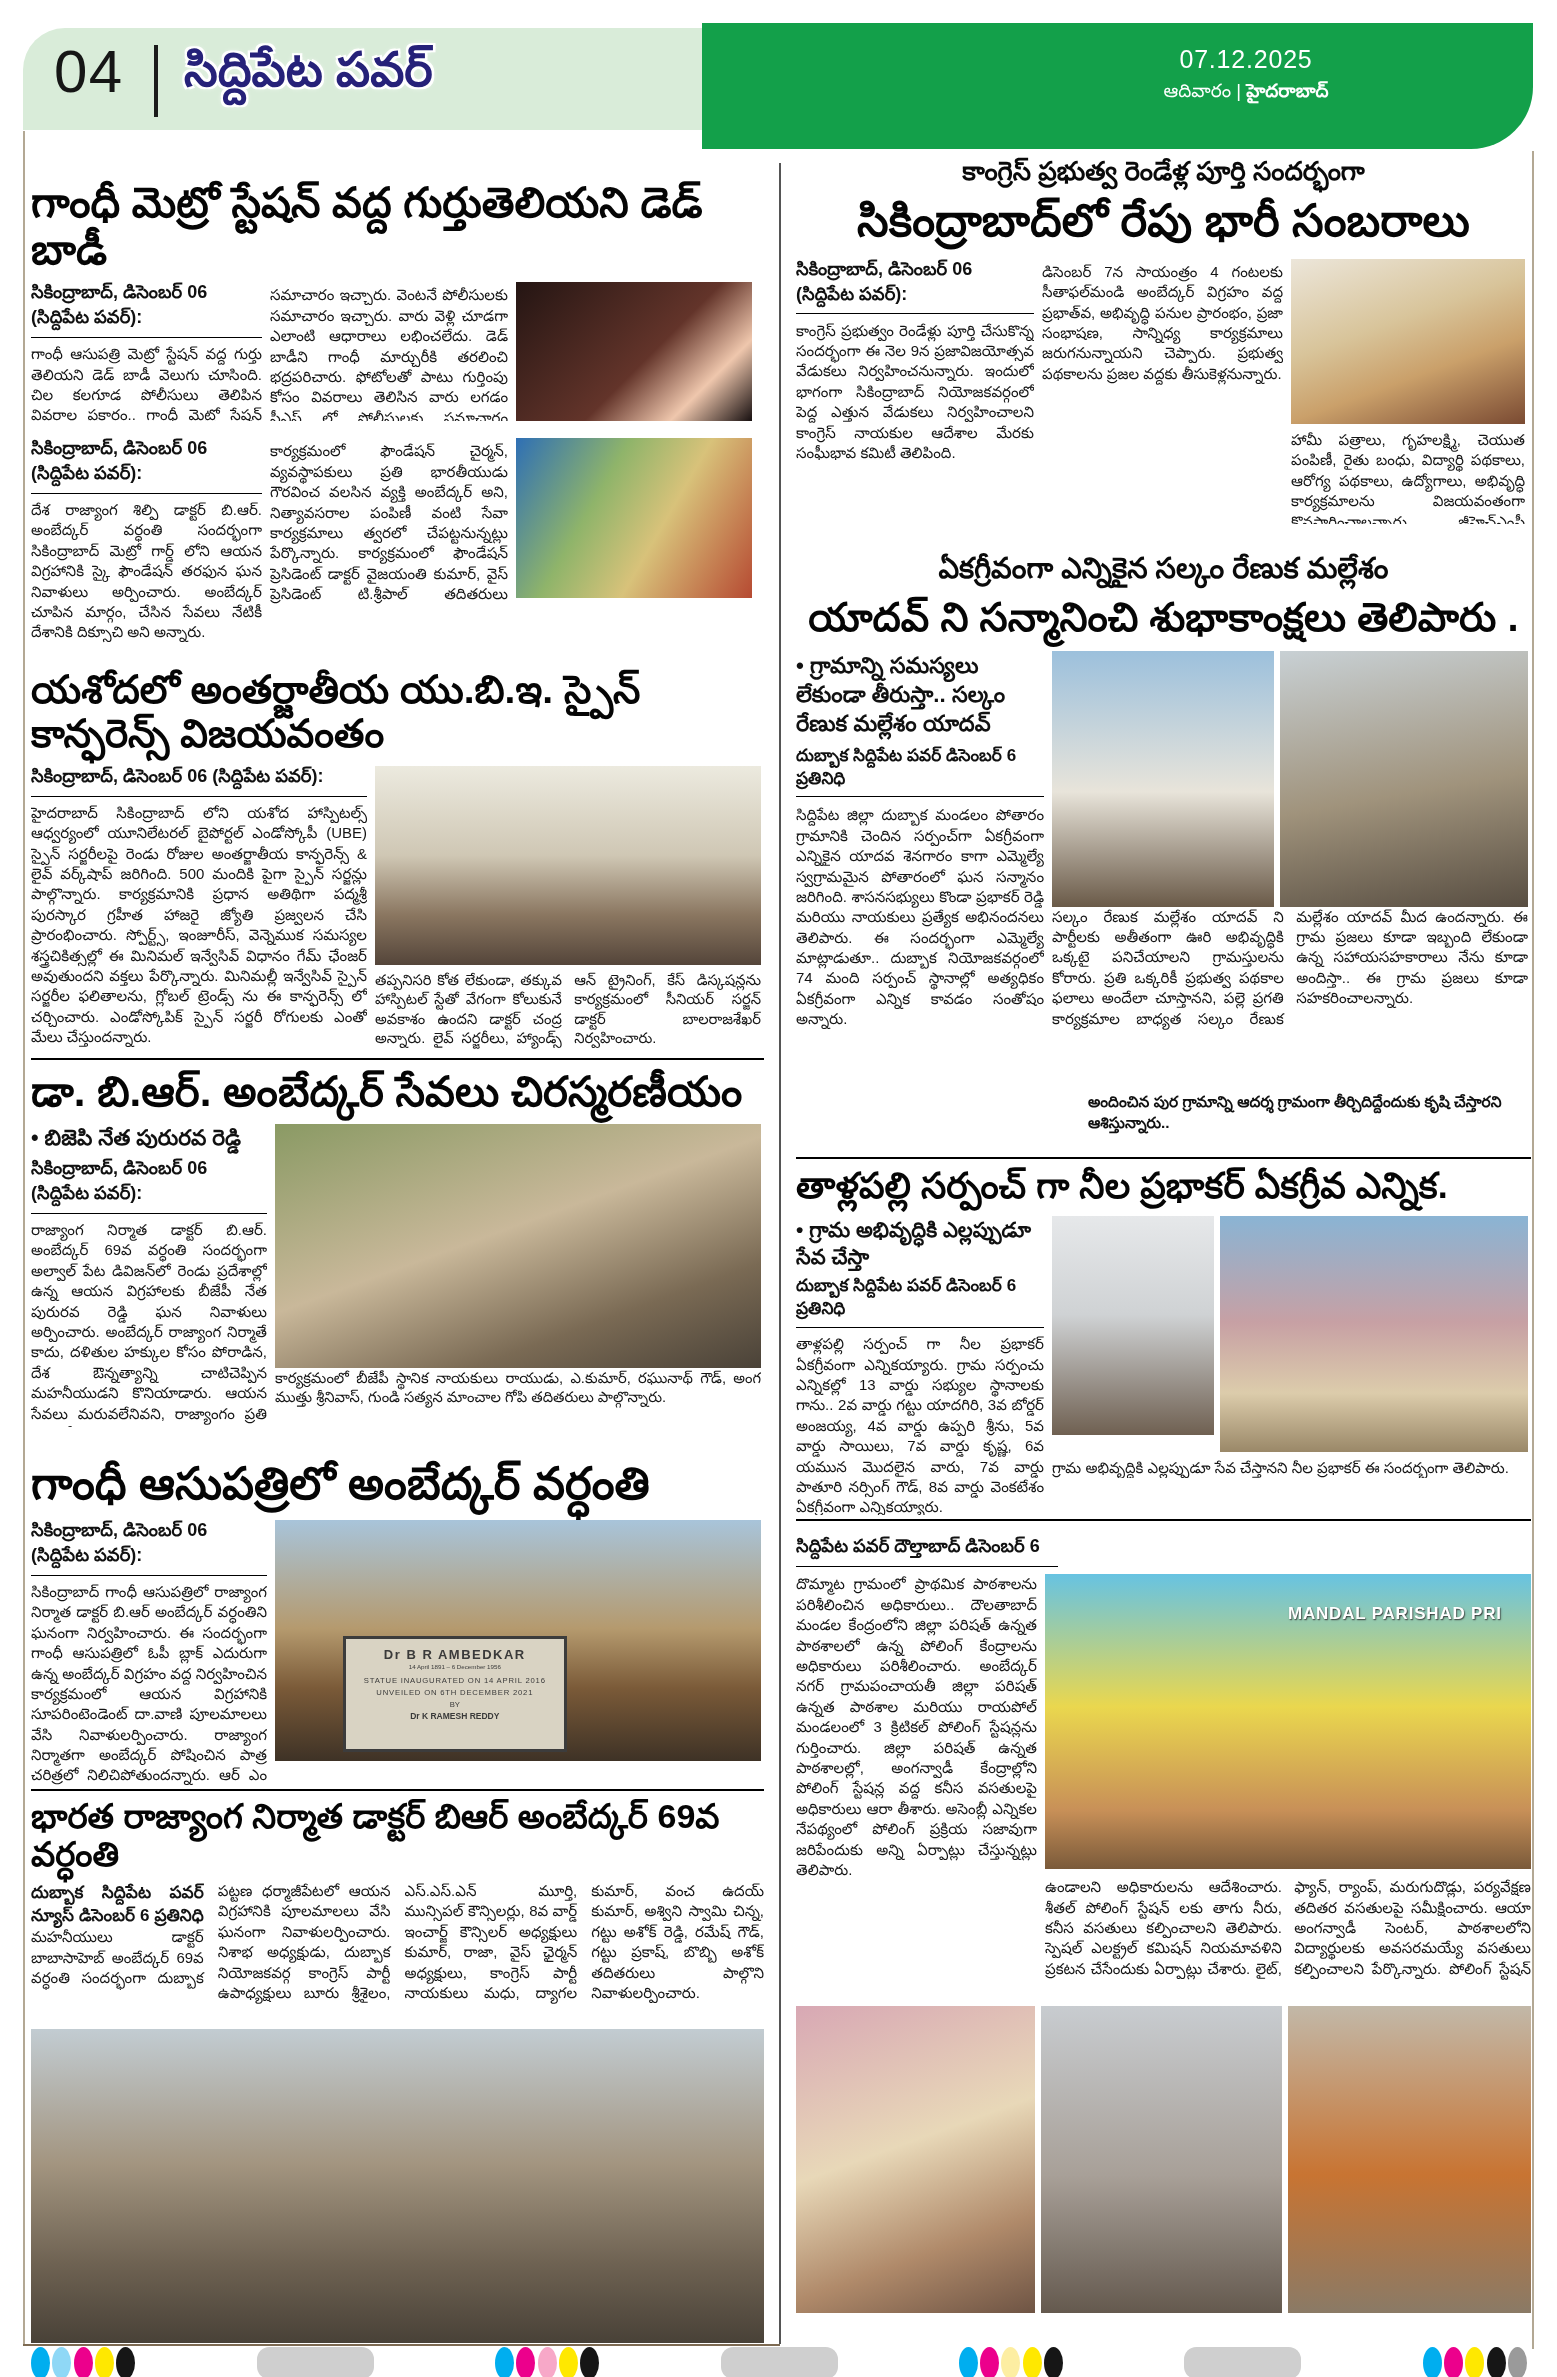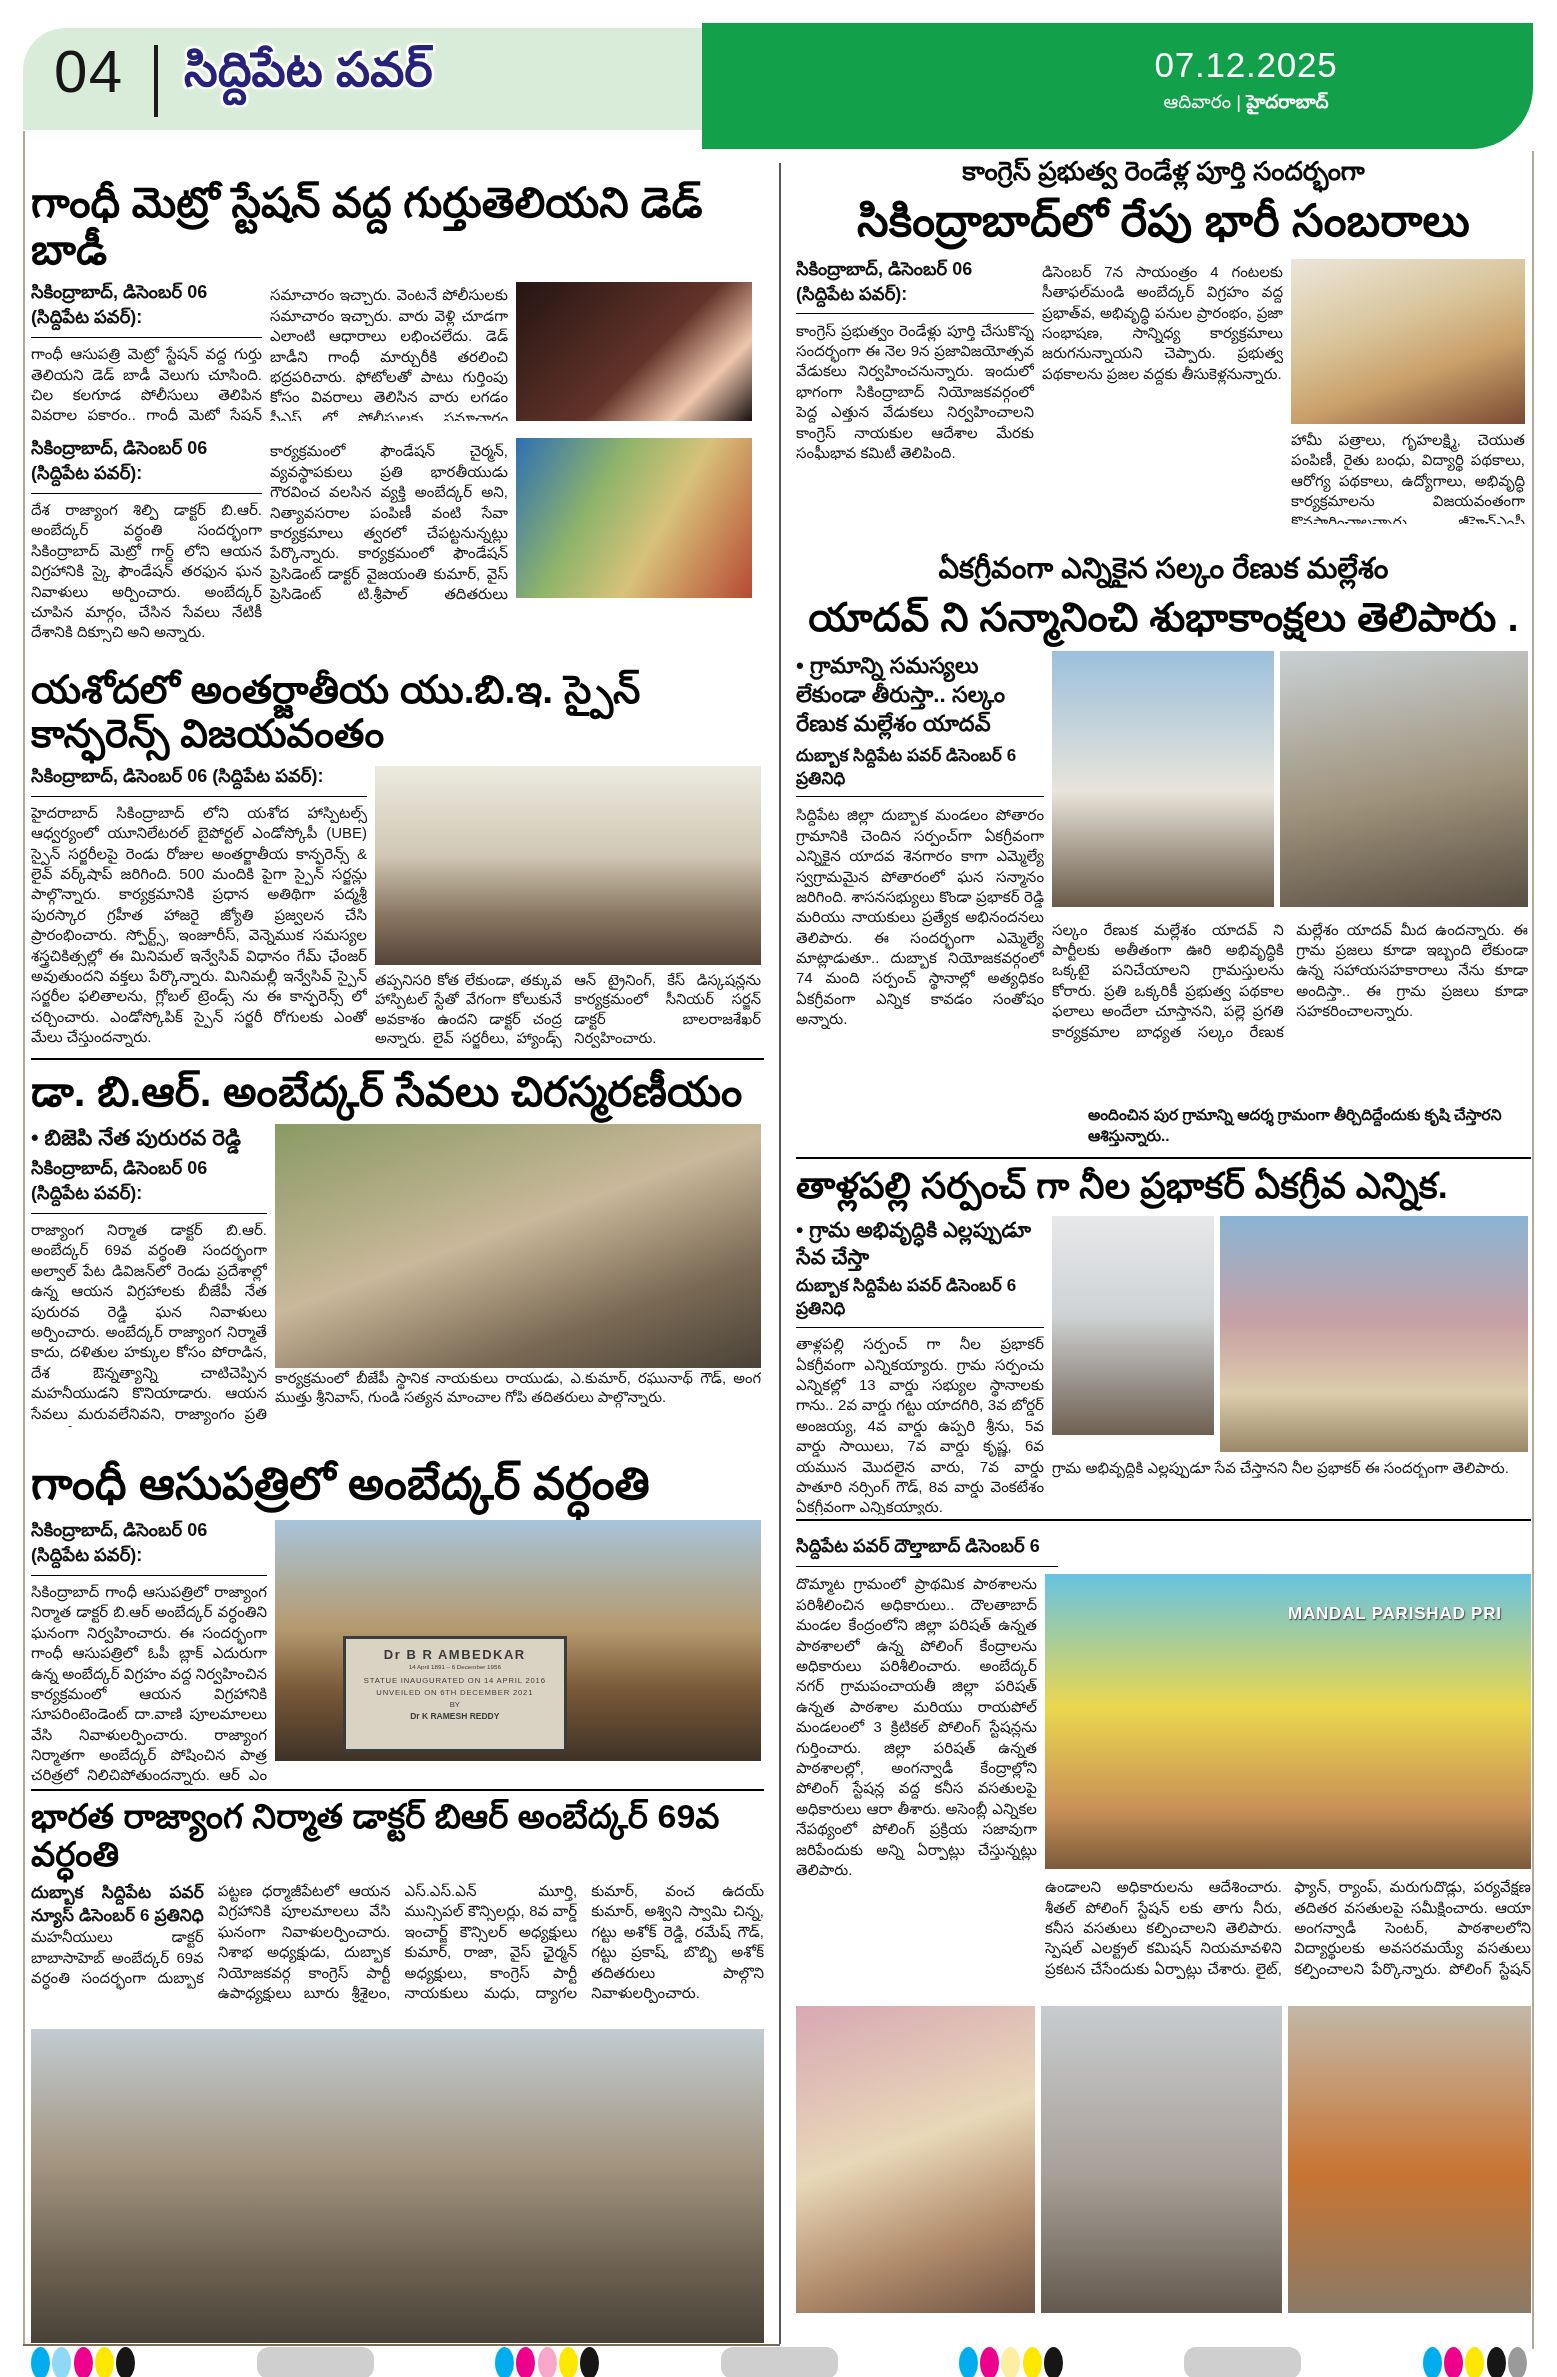--- a/index.html
+++ b/index.html
@@ -8,21 +8,21 @@
   .abs{position:absolute;}
 
   
   .hdr-mint{left:23px;top:28px;width:679px;height:102px;background:#d9ecd9;border-radius:42px 0 0 0;}
   .hdr-green{left:702px;top:23px;width:831px;height:126px;background:#13a04a;border-radius:0 0 62px 0;}
   .pgnum{left:54px;top:42px;font-size:60px;line-height:1;font-weight:400;color:#161616;letter-spacing:1.5px;}
   .pgdiv{left:154px;top:45px;width:3.9px;height:72px;background:#1b1b1b;}
   .mast{left:184px;top:46px;font-size:48px;line-height:1;font-weight:800;color:#262179;
         text-shadow:-2.3px -2.3px 0 #fff,2.3px -2.3px 0 #fff,-2.3px 2.3px 0 #fff,2.3px 2.3px 0 #fff,0 0 6.2px #fff;}
   .dateblk{left:1026px;top:45px;width:440px;text-align:center;color:#fff;}
-  .dateblk .date{font-size:35px;letter-spacing:0.8px;font-weight:500;}
+  .dateblk .date{font-size:25px;letter-spacing:0.8px;font-weight:500;}
   .dateblk .ed{font-size:18.5px;margin-top:6.2px;}
   .dateblk .ed .city{font-weight:800;}
 
   
   .frame-l{left:23px;top:131px;width:1.5px;height:2215px;background:#b3a894;}
   .frame-r{left:1532px;top:151px;width:2.3px;height:2198px;background:#b3a894;}
   .bot-line{left:23px;top:2344px;width:757px;height:2.3px;background:#7d6a52;}
   .col-div{left:779px;top:163px;width:1.5px;height:2181px;background:#555;}
   .hrule{height:0;border-top:2.3px solid #000;}
 
@@ -90,21 +90,21 @@
   #b1{left:796px;top:156px;width:735px;height:393px;}
   #b1 .kick{font-size:26px;}
   #b1 .hl{font-size:45px;text-align:center;margin-top:3.1px;}
   #b1 .body{height:267px;}
   #b1 .under{height:94px;margin-top:6.2px;}
   #b2{left:796px;top:552px;width:735px;height:603px;}
   #b2 .kick{font-size:29px;}
   #b2 .hl{font-size:40px;text-align:center;margin-top:3.1px;}
   #b2 .bul{font-size:22.4px;}
   #b2 .leftbody{height:322px;margin-top:8px;}
-  #b2 .cols2{column-count:2;column-gap:12.3px;height:182px;margin-top:13px;}
+  #b2 .cols2{column-count:2;column-gap:12.3px;height:182px;margin-top:0;}
   #b2 .b2cap{font-weight:700;font-size:15.4px;margin-top:4.6px;margin-left:36px;}
   #b3{left:796px;top:1166px;width:735px;height:349px;}
   #b3 .hl{font-size:36px;}
   #b3 .bul{font-size:21px;}
   #b3 .leftbody{height:231px;margin-top:6.2px;}
   #b3 .note{font-size:15px;margin-top:6.2px;}
   #b4{left:796px;top:1530px;width:735px;height:817px;}
   #b4 .hl{font-size:35px;}
   #b4 .dl{width:262px;margin-top:6.2px;}
   #b4 .leftbody{height:415px;}

